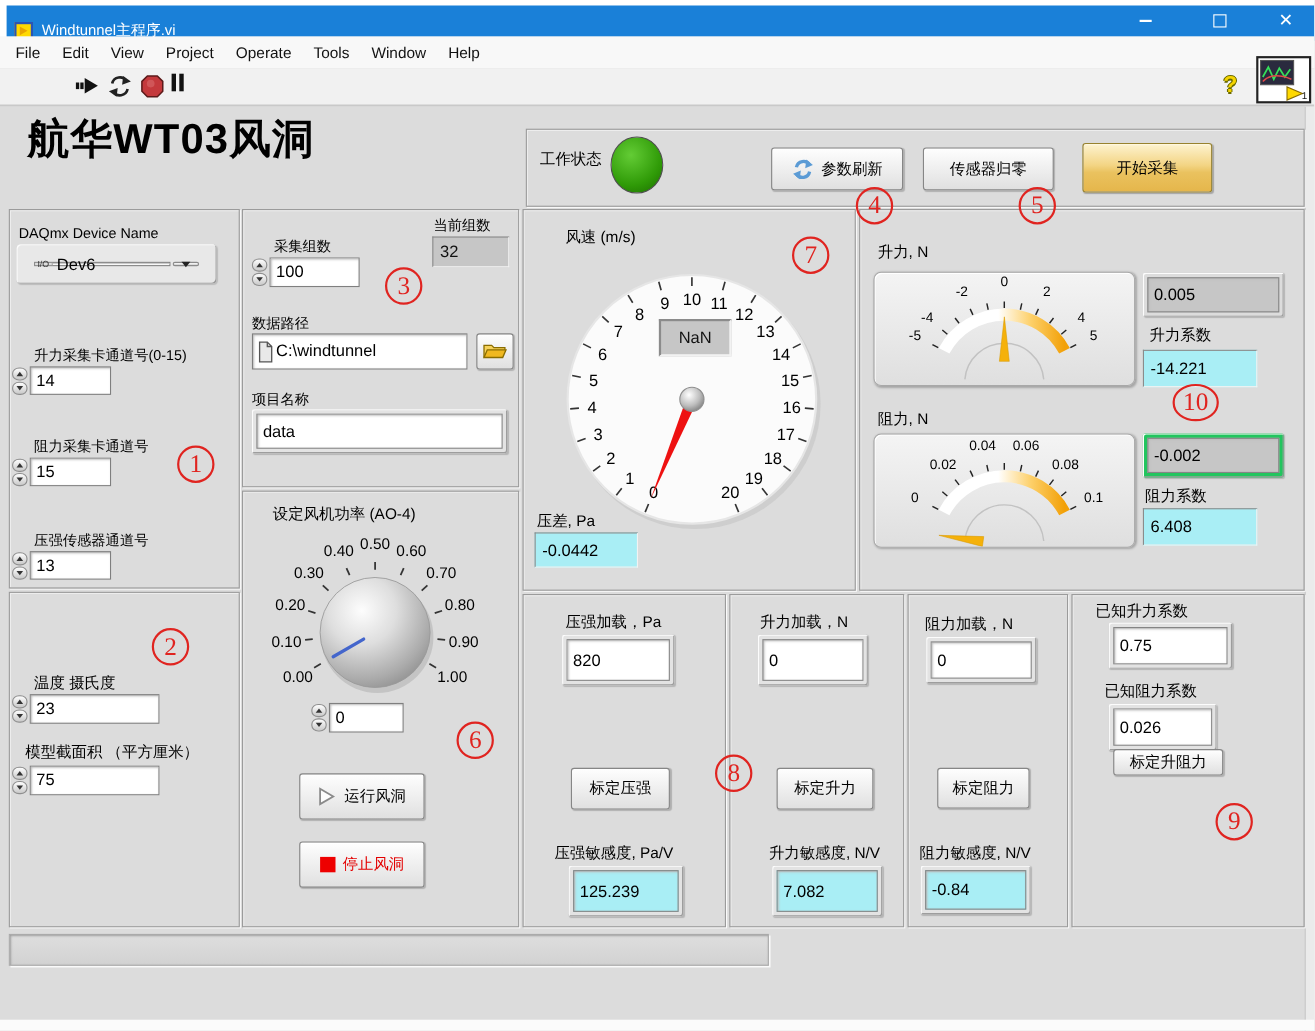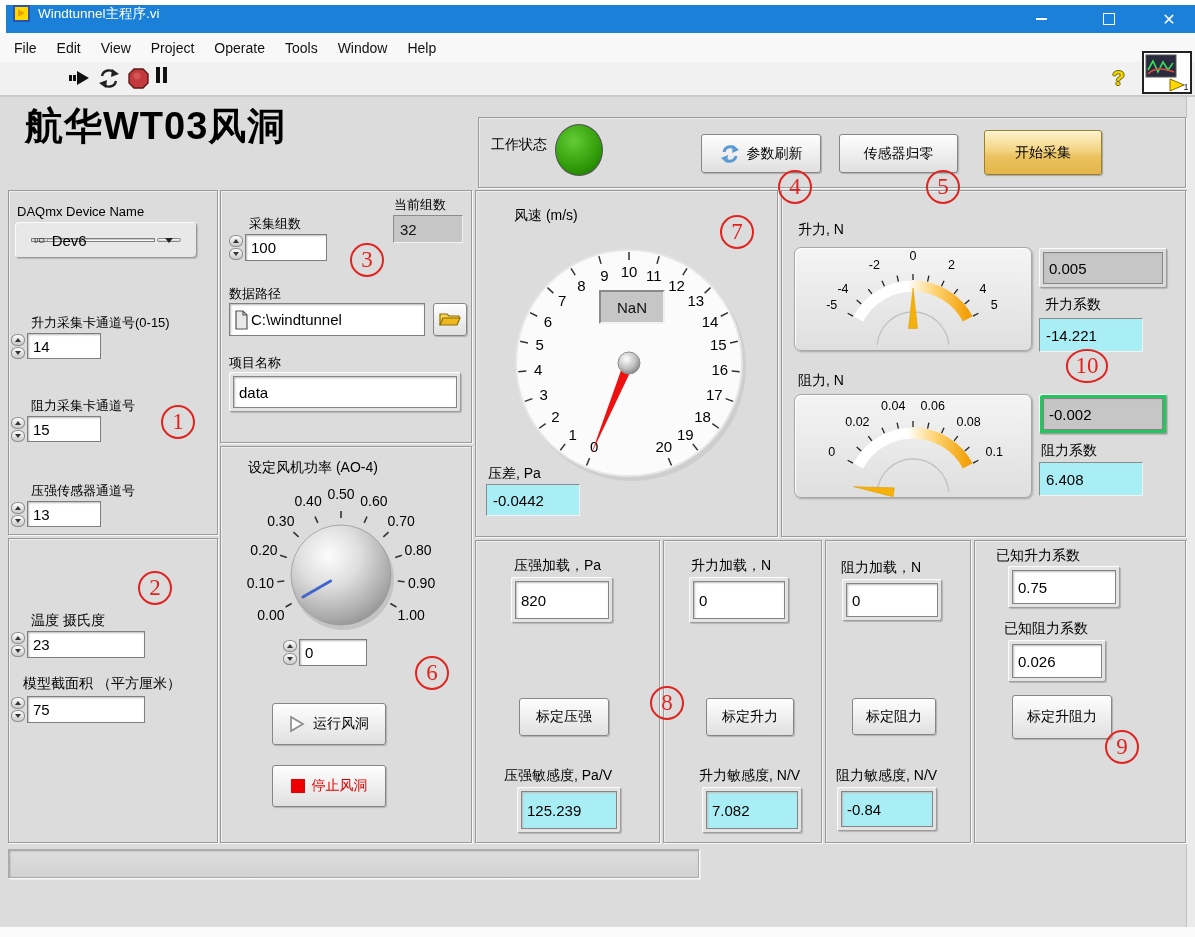--- a/index.html
+++ b/index.html
@@ -1,20 +1,20 @@
 <!DOCTYPE html>
 <html style="--c-blue: #1a80d8; --c-red: #e02420; --c-cyan: #a9eef5; --c-green: #2f9a07;"><head>
 <meta charset="utf-8">
 <style>
   html,body{margin:0;padding:0;background:#f0f0f0;}
   #win{position:relative;width:1195px;height:937px;font-family:"Liberation Sans",sans-serif;
        background:#fff;overflow:hidden;-webkit-font-smoothing:antialiased;}
   
   #titlebar{position:absolute;left:6px;top:5px;right:0;height:32px;background:var(--c-blue,#1a80d8);
-            display:flex;align-items:flex-start;color:#fff;font-size:13.5px;}
+            display:flex;align-items:flex-end;color:#fff;font-size:13.5px;}
   .vi-ico{width:17px;height:17px;margin:0 8px 0 7px;background:#ffd900;border:2px solid #2a54b4;
           position:relative;box-sizing:border-box;}
   .vi-ico i{position:absolute;left:3px;top:2px;width:0;height:0;border-left:7px solid #e9a400;
             border-top:4.5px solid transparent;border-bottom:4.5px solid transparent;}
   .winbtn{position:absolute;top:0;width:46px;height:28px;display:flex;align-items:center;justify-content:center;color:#fff;}
   .wb-min i{width:11px;height:1.5px;background:#fff;display:block;}
   .wb-max i{width:10px;height:10px;border:1.2px solid #fff;display:block;}
   .wb-close{font-size:16px;}
   #menubar{position:absolute;left:0;top:33px;right:0;height:29px;background:#f8f8f8;border-bottom:1px solid #d9d9d9;
            display:flex;align-items:center;padding-left:4px;font-size:14px;color:#111;}
@@ -512,21 +512,21 @@
 
   <div class="grp" style="left:974px;top:540px;width:212px;height:303px">
     <span class="lbl" style="left:21px;top:6px">已知升力系数</span>
     <div class="raised" style="left:33px;top:25px;width:112px;height:42px">
       <div class="inner">0.75</div>
     </div>
     <span class="lbl" style="left:29px;top:79px">已知阻力系数</span>
     <div class="raised" style="left:33px;top:99px;width:98px;height:42px">
       <div class="inner">0.026</div>
     </div>
-    <div class="btn" style="left:37px;top:154px;width:100px;height:44px">
+    <div class="btn" style="left:37px;top:140px;width:100px;height:24px">
       <span>标定升阻力</span>
     </div>
   </div>
 
   <div id="progressbar"></div>
 
   <span class="ann" style="left:161px;top:405px;width:34px;height:34px">1</span>
   <span class="ann" style="left:138px;top:571px;width:34px;height:34px">2</span>
   <span class="ann" style="left:350px;top:243px;width:34px;height:34px">3</span>
   <span class="ann" style="left:778px;top:170px;width:34px;height:34px">4</span>

